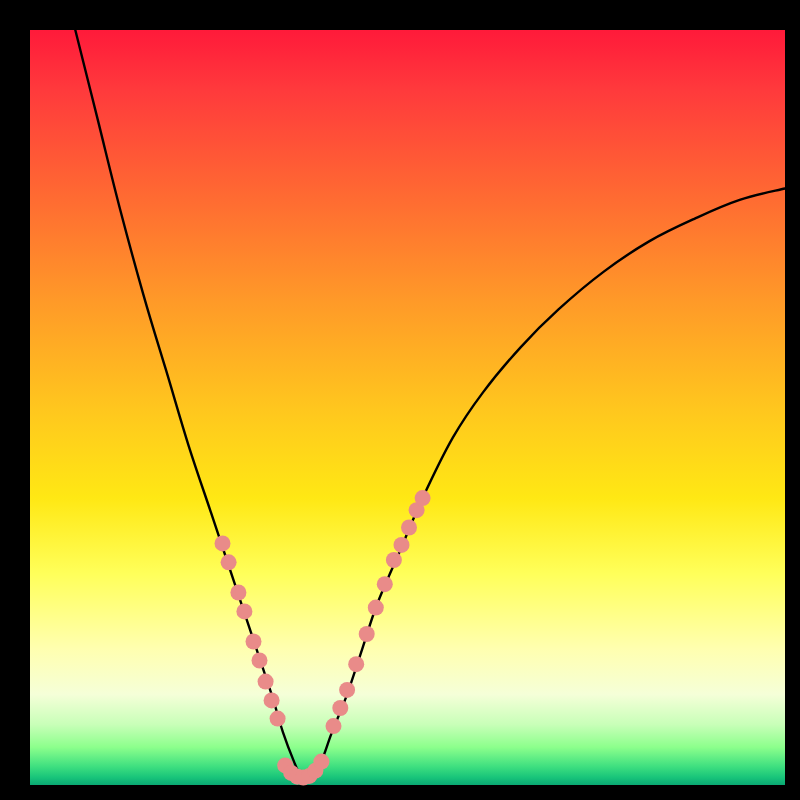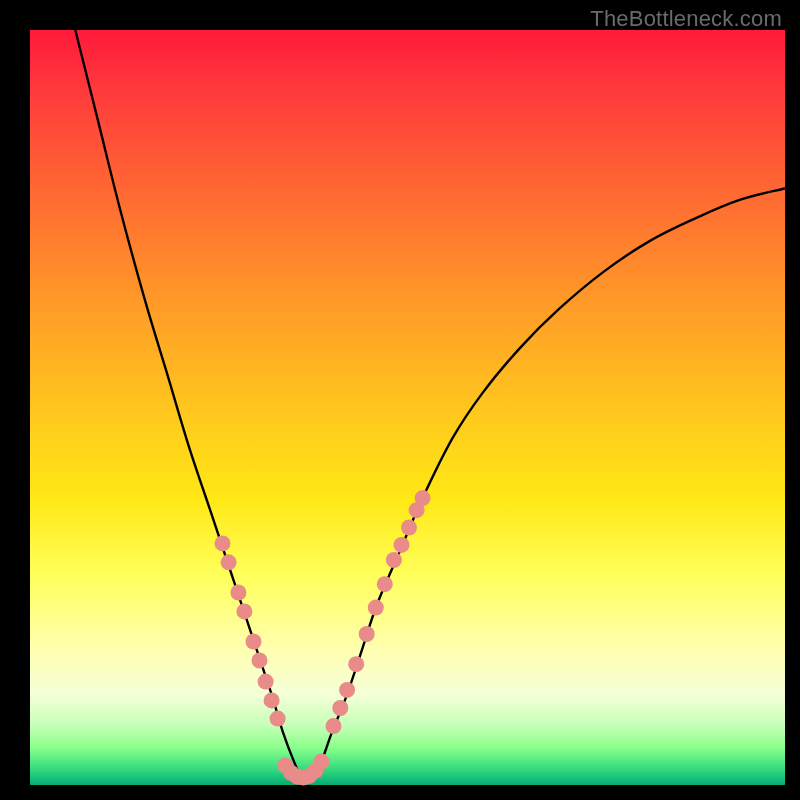--- a/index.html
+++ b/index.html
@@ -58,21 +58,20 @@
     top: 0;
     width: 755px;
     height: 755px;
     overflow: visible;
   }
 </style>
 </head>
 <body>
 
 <div class="frame">
-  <div class="watermark">TheBottleneck.com</div>
   <div class="plot-area">
     <svg class="overlay" viewBox="0 0 755 755">
       <path id="curve-path" fill="none" stroke="#000000" stroke-width="2.4" stroke-linecap="round" d="M 45.3 0.0 C 49.4 16.3 59.8 58.0 68.0 90.6 C 76.1 123.2 82.4 149.9 90.6 181.2 C 98.8 212.5 105.1 235.7 113.3 264.3 C 121.4 292.8 127.7 312.6 135.9 339.7 C 144.1 366.9 150.4 389.4 158.5 415.3 C 166.7 441.1 174.4 462.8 181.2 483.2 C 188.0 503.6 190.9 512.2 196.3 528.5 C 201.7 544.8 206.0 557.5 211.4 573.8 C 216.8 590.1 221.1 602.8 226.5 619.1 C 231.9 635.4 236.8 649.5 241.6 664.4 C 246.4 679.3 248.8 689.9 252.9 702.1 C 257.0 714.4 260.9 724.2 264.3 732.4 C 267.6 740.5 269.1 744.7 271.8 747.5 C 274.5 750.2 276.0 750.2 279.4 747.5 C 282.7 744.7 286.6 740.5 290.7 732.4 C 294.8 724.2 297.2 714.4 302.0 702.1 C 306.8 689.9 311.7 679.3 317.1 664.4 C 322.5 649.5 326.8 635.4 332.2 619.1 C 337.6 602.8 340.5 591.5 347.3 573.8 C 354.1 556.1 361.8 540.0 369.9 521.0 C 378.1 501.9 383.1 488.5 392.6 468.1 C 402.1 447.7 411.9 426.7 422.8 407.7 C 433.7 388.7 440.8 378.7 453.0 362.4 C 465.2 346.1 477.2 332.0 490.8 317.1 C 504.3 302.2 513.6 292.9 528.5 279.4 C 543.4 265.8 557.5 253.8 573.8 241.6 C 590.1 229.4 602.8 220.9 619.1 211.4 C 635.4 201.9 648.1 196.2 664.4 188.8 C 680.7 181.3 693.4 175.3 709.7 169.9 C 726.0 164.4 746.8 160.6 755.0 158.5 "></path>
       <g id="dots-left">
           <circle cx="192.5" cy="513.4" r="8" fill="#e98b89"></circle>
           <circle cx="198.6" cy="532.3" r="8" fill="#e98b89"></circle>
           <circle cx="208.4" cy="562.5" r="8" fill="#e98b89"></circle>
           <circle cx="214.4" cy="581.4" r="8" fill="#e98b89"></circle>
           <circle cx="223.5" cy="611.5" r="8" fill="#e98b89"></circle>
           <circle cx="229.5" cy="630.4" r="8" fill="#e98b89"></circle>

